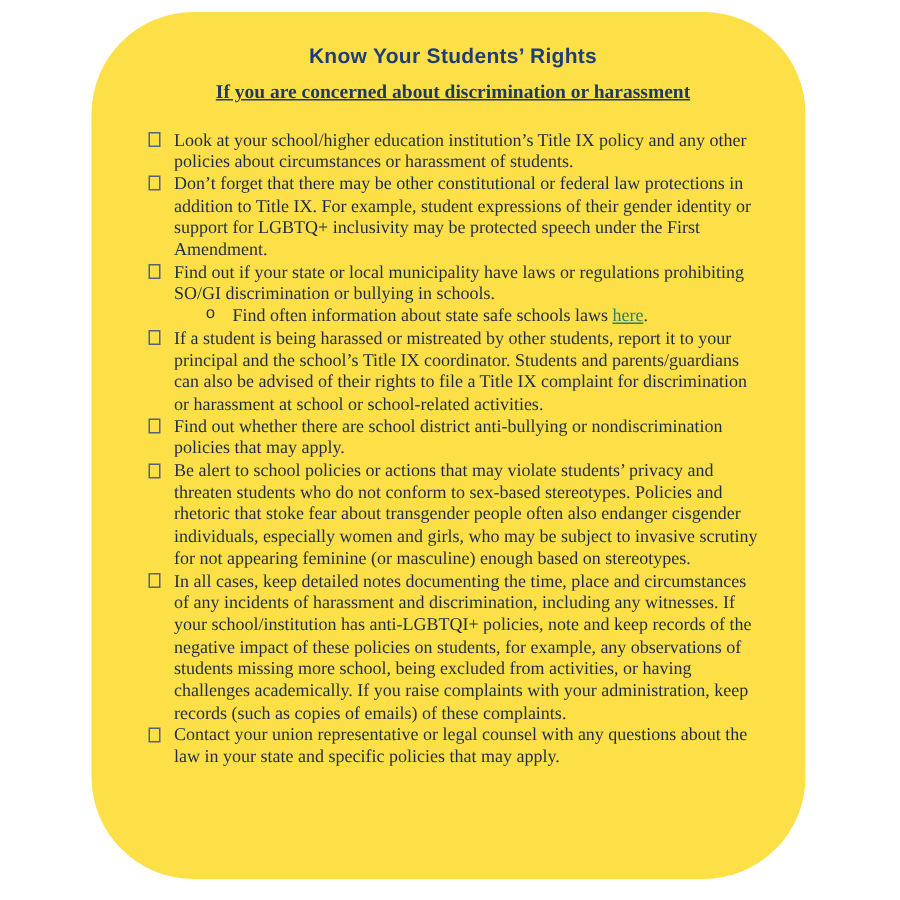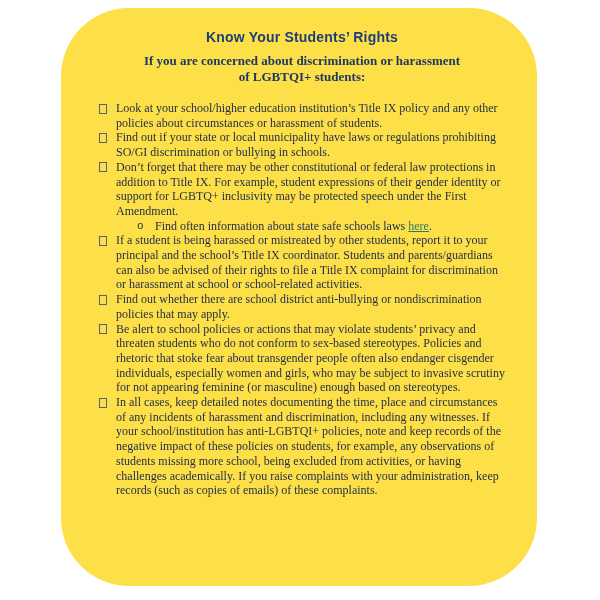--- a/index.html
+++ b/index.html
@@ -39,20 +39,21 @@
     letter-spacing: 0.2px;
   }
   .card-subtitle {
     margin: 7px 0 12px 0;
     text-align: center;
     font-family: "Liberation Serif", serif;
     font-weight: 700;
     font-size: 13px;
     line-height: 15.5px;
     color: #1F3864;
+    text-decoration: underline;
   }
   .checklist {
     margin-top: 17px;
     font-size: 12px;
     line-height: 14.7px;
     color: #1E2A4A;
     width: 406px;
   }
   .check-item {
     position: relative;
@@ -86,36 +87,37 @@
   }
 </style>
 </head>
 <body>
 
 <div class="canvas">
   <div class="card">
 
     <h1 class="card-title">Know Your Students’ Rights</h1>
 
-    <h2 class="card-subtitle"><span>If you are concerned about discrimination or harassment</span><br><span>of LGBTQI+ students:</span></h2>
+    <h2 class="card-subtitle"><span>If you are concerned about discrimination or harassment</span><br></h2>
 
     <div class="checklist">
 
       <div class="check-item"><span class="check-box-icon"></span><span>Look at your school/higher education institution’s Title IX policy and any other policies about circumstances or harassment of students.</span></div>
 
+      <div class="check-item"><span class="check-box-icon"></span><span>Don’t forget that there may be other constitutional or federal law protections in addition to Title IX. For example, student expressions of their gender identity or support for LGBTQ+ inclusivity may be protected speech under the First Amendment.</span></div>
+
       <div class="check-item"><span class="check-box-icon"></span><span>Find out if your state or local municipality have laws or regulations prohibiting SO/GI discrimination or bullying in schools.</span></div>
-
-      <div class="check-item"><span class="check-box-icon"></span><span>Don’t forget that there may be other constitutional or federal law protections in addition to Title IX. For example, student expressions of their gender identity or support for LGBTQ+ inclusivity may be protected speech under the First Amendment.</span></div>
 
       <div class="sub-item"><span class="sub-bullet">o</span><span>Find often information about state safe schools laws </span><a class="safe-schools-link">here</a><span>.</span></div>
 
       <div class="check-item"><span class="check-box-icon"></span><span>If a student is being harassed or mistreated by other students, report it to your principal and the school’s Title IX coordinator. Students and parents/guardians can also be advised of their rights to file a Title IX complaint for discrimination or harassment at school or school-related activities.</span></div>
 
       <div class="check-item"><span class="check-box-icon"></span><span>Find out whether there are school district anti-bullying or nondiscrimination policies that may apply.</span></div>
 
       <div class="check-item"><span class="check-box-icon"></span><span>Be alert to school policies or actions that may violate students’ privacy and threaten students who do not conform to sex-based stereotypes. Policies and rhetoric that stoke fear about transgender people often also endanger cisgender individuals, especially women and girls, who may be subject to invasive scrutiny for not appearing feminine (or masculine) enough based on stereotypes.</span></div>
 
       <div class="check-item"><span class="check-box-icon"></span><span>In all cases, keep detailed notes documenting the time, place and circumstances of any incidents of harassment and discrimination, including any witnesses. If your school/institution has anti-LGBTQI+ policies, note and keep records of the negative impact of these policies on students, for example, any observations of students missing more school, being excluded from activities, or having challenges academically. If you raise complaints with your administration, keep records (such as copies of emails) of these complaints.</span></div>
 
+      <div class="check-item"><span class="check-box-icon"></span><span>Contact your union representative or legal counsel with any questions about the law in your state and specific policies that may apply.</span></div>
 
     </div>
   </div>
 </div>
 
 </body></html>

